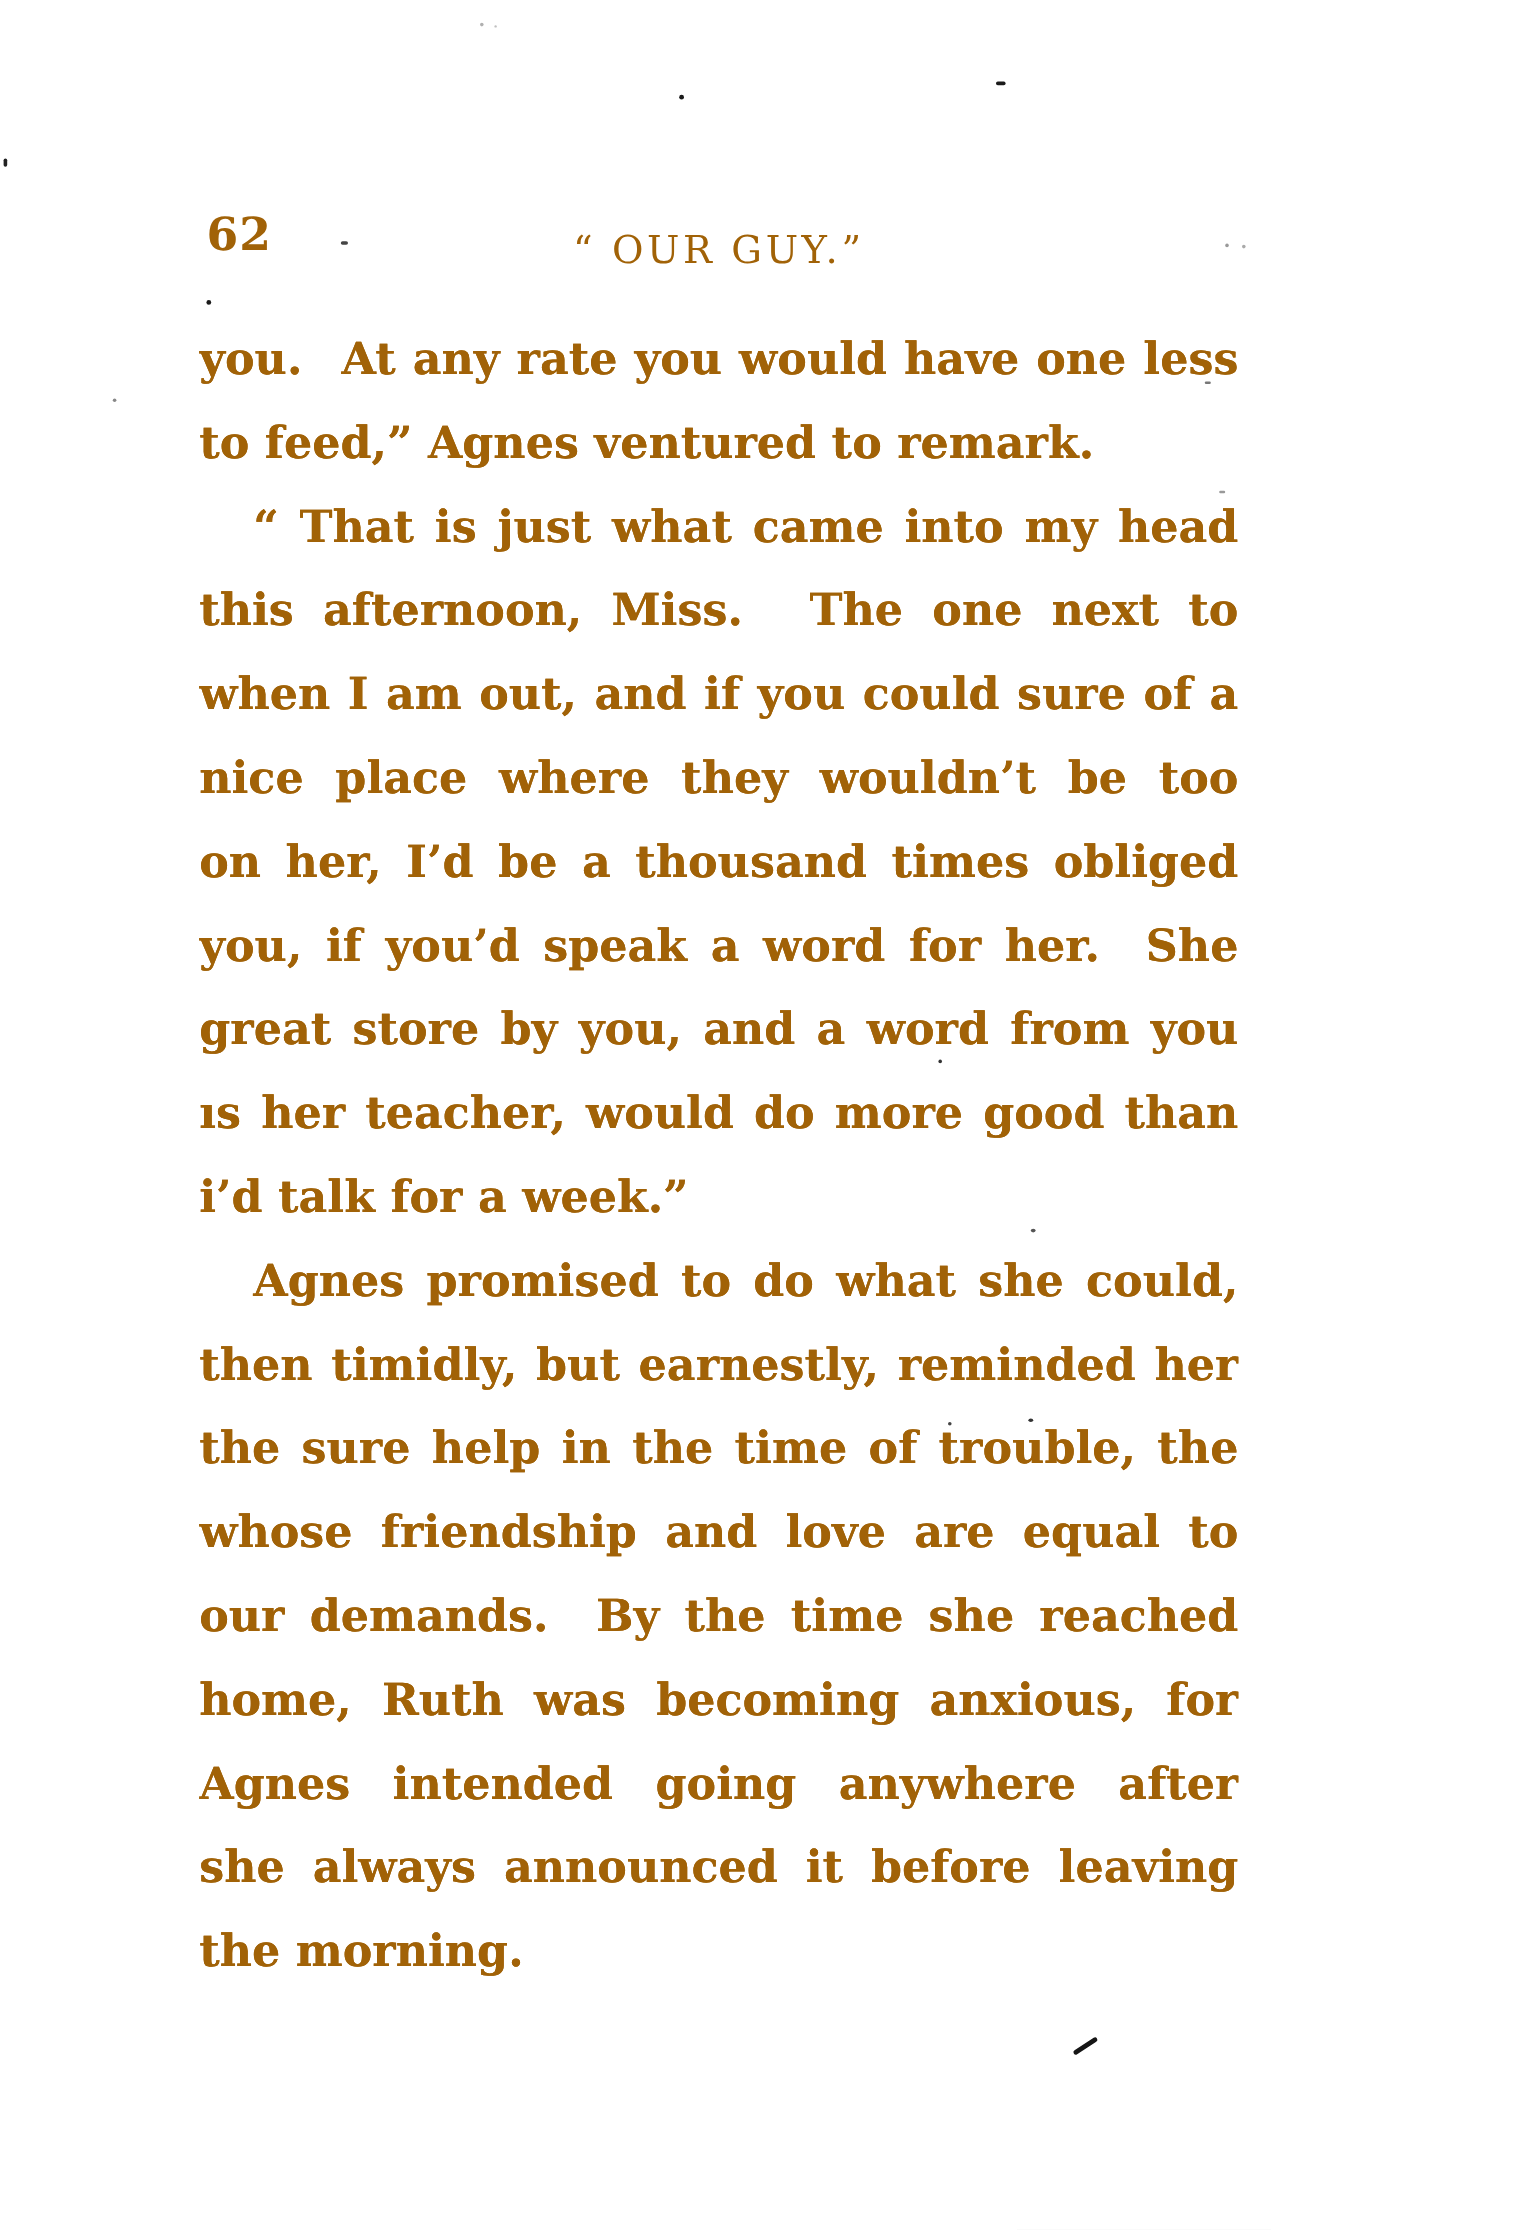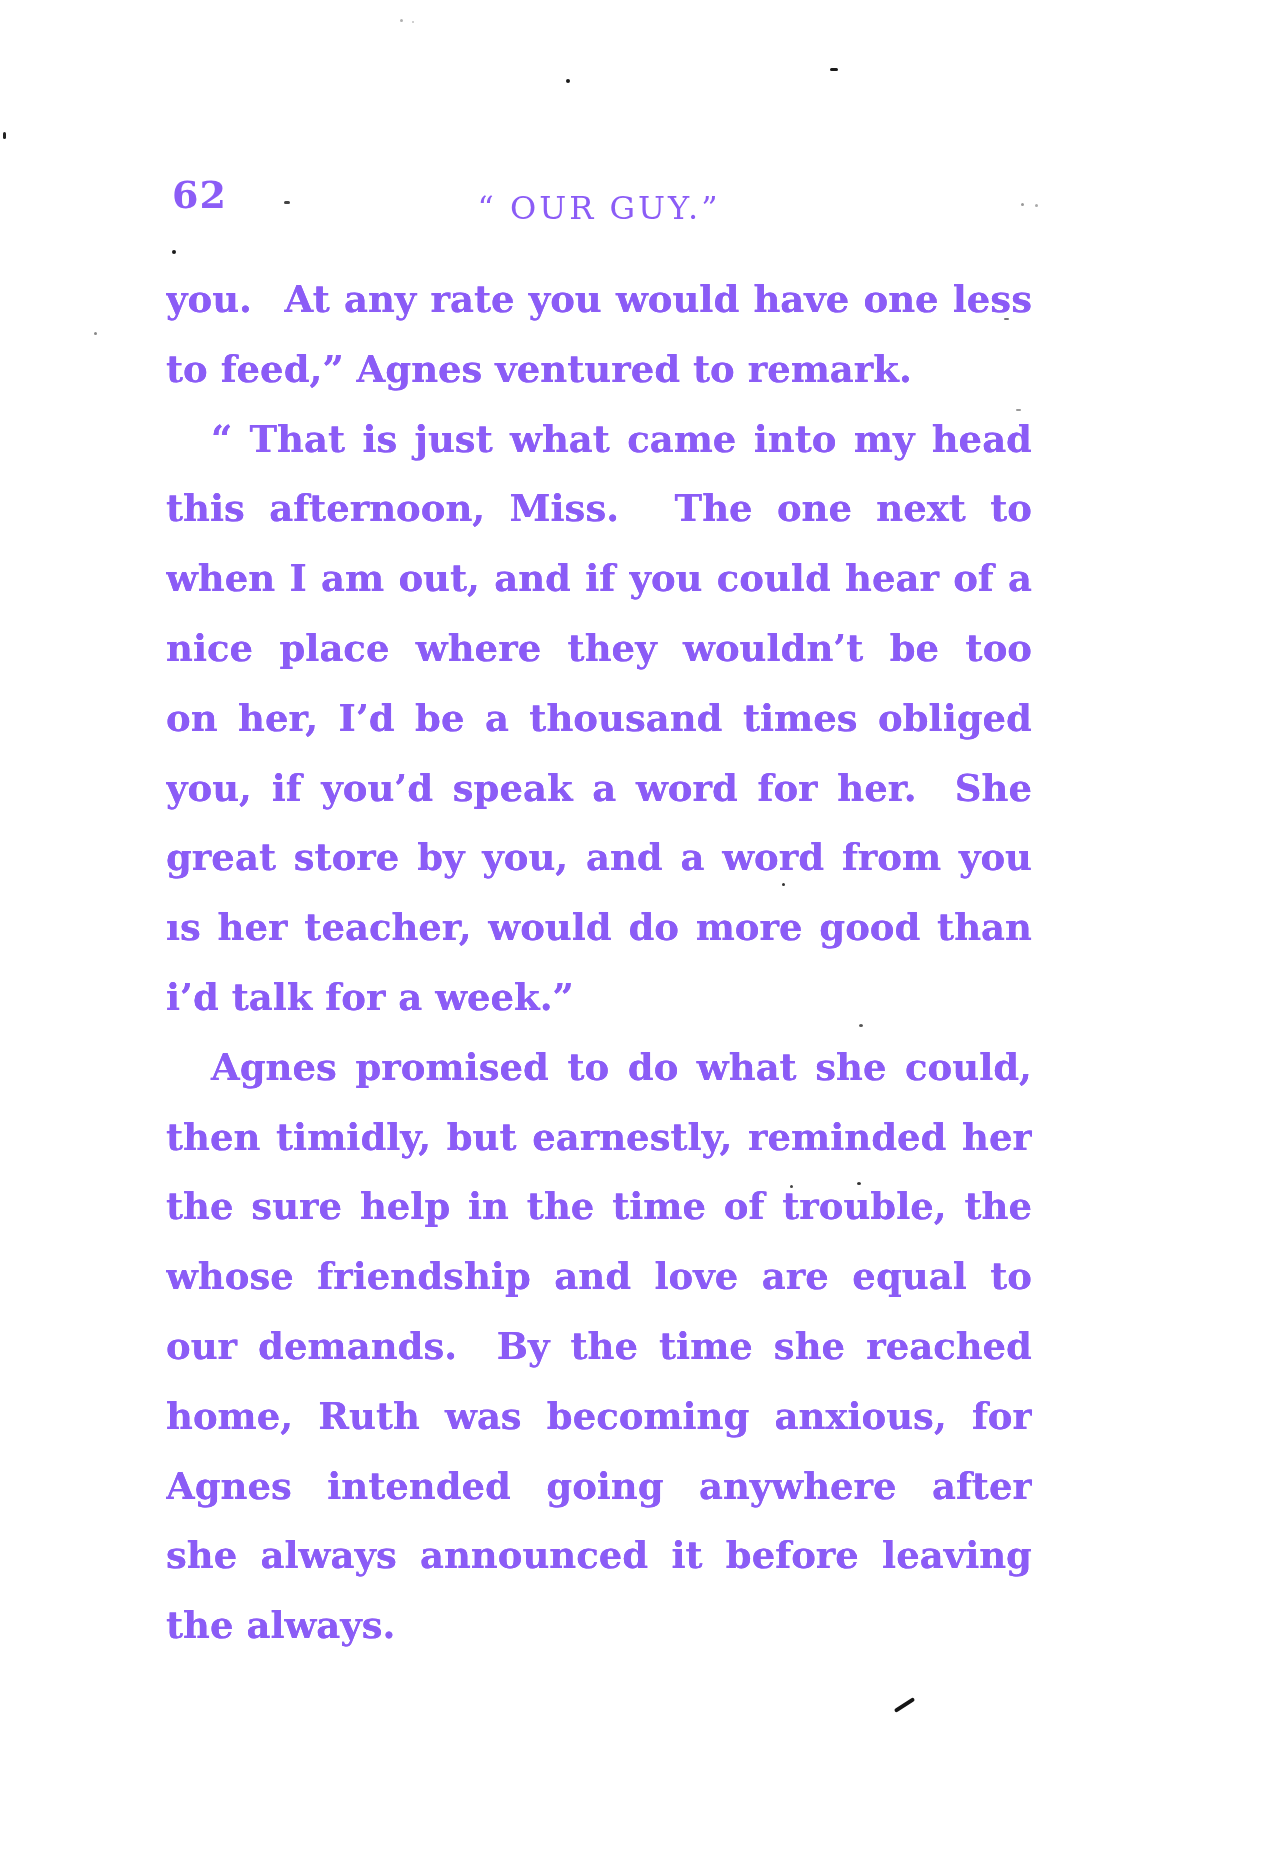--- a/index.html
+++ b/index.html
@@ -68,48 +68,48 @@
     width: 23px;
     height: 4px;
     background: #151515;
     border-radius: 2px;
     transform: rotate(-33deg);
   }
 </style>
 </head>
 <body>
 
-<div class="page" style="background: rgb(255, 255, 255); color: #8b5cf6;">
+<div class="page" style="background: rgb(255, 255, 255); color: #a16207;">
 
   <div class="header">
     <span class="pagenum">62</span>
     <span class="running-title">“ OUR GUY.”</span>
   </div>
 
   <div class="body-block">
       <div class="line">you.  At any rate you would have one less</div>
       <div class="line para-end">to feed,” Agnes ventured to remark.</div>
       <div class="line indent">“ That is just what came into my head</div>
       <div class="line">this afternoon, Miss.  The one next to Mar-</div>
-      <div class="line">when I am out, and if you could hear of a</div>
+      <div class="line">when I am out, and if you could sure of a</div>
       <div class="line">nice place where they wouldn’t be too hard</div>
       <div class="line">on her, I’d be a thousand times obliged to</div>
       <div class="line">you, if you’d speak a word for her.  She sets</div>
       <div class="line">great store by you, and a word from you as</div>
       <div class="line">ıs her teacher, would do more good than if</div>
       <div class="line para-end">i’d talk for a week.”</div>
       <div class="line indent">Agnes promised to do what she could, and</div>
       <div class="line">then timidly, but earnestly, reminded her of</div>
       <div class="line">the sure help in the time of trouble, the one</div>
       <div class="line">whose friendship and love are equal to all</div>
       <div class="line">our demands.  By the time she reached</div>
       <div class="line">home, Ruth was becoming anxious, for when</div>
       <div class="line">Agnes intended going anywhere after school,</div>
       <div class="line">she always announced it before leaving in</div>
-      <div class="line para-end">the always.</div>
+      <div class="line para-end">the morning.</div>
     </div>
 
   <div class="speck" style="left:566px; top:79px;  width:4px; height:4px; background:#1a1a1a;"></div>
   <div class="dash" style="left:830px; top:68px;  width:8px; height:3px; background:#1a1a1a;"></div>
   <div class="speck" style="left:400px; top:19px;  width:3px; height:3px; background:#b0b0b0;"></div>
   <div class="speck" style="left:412px; top:21px;  width:2px; height:2px; background:#c0c0c0;"></div>
   <div class="dash" style="left:3px;   top:132px; width:3px; height:7px; background:#222222;"></div>
   <div class="dash" style="left:284px; top:201px; width:6px; height:3px; background:#444444;"></div>
   <div class="speck" style="left:172px; top:250px; width:4px; height:4px; background:#1a1a1a;"></div>
   <div class="speck" style="left:1021px;top:203px; width:3px; height:3px; background:#999999;"></div>

